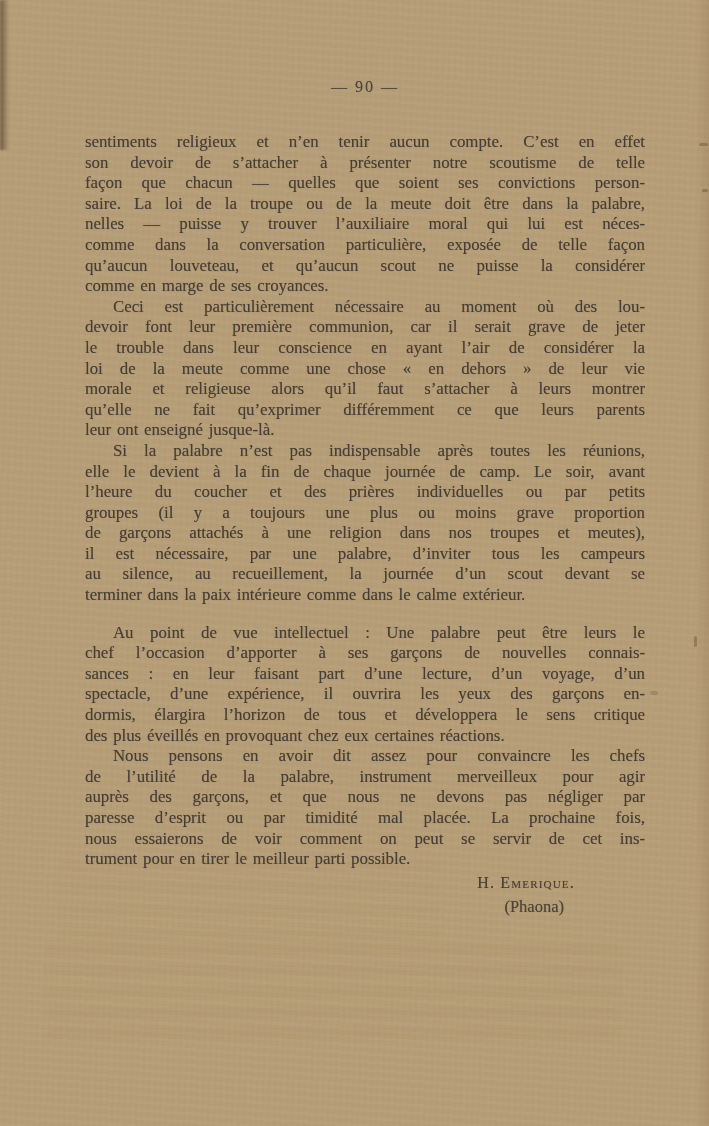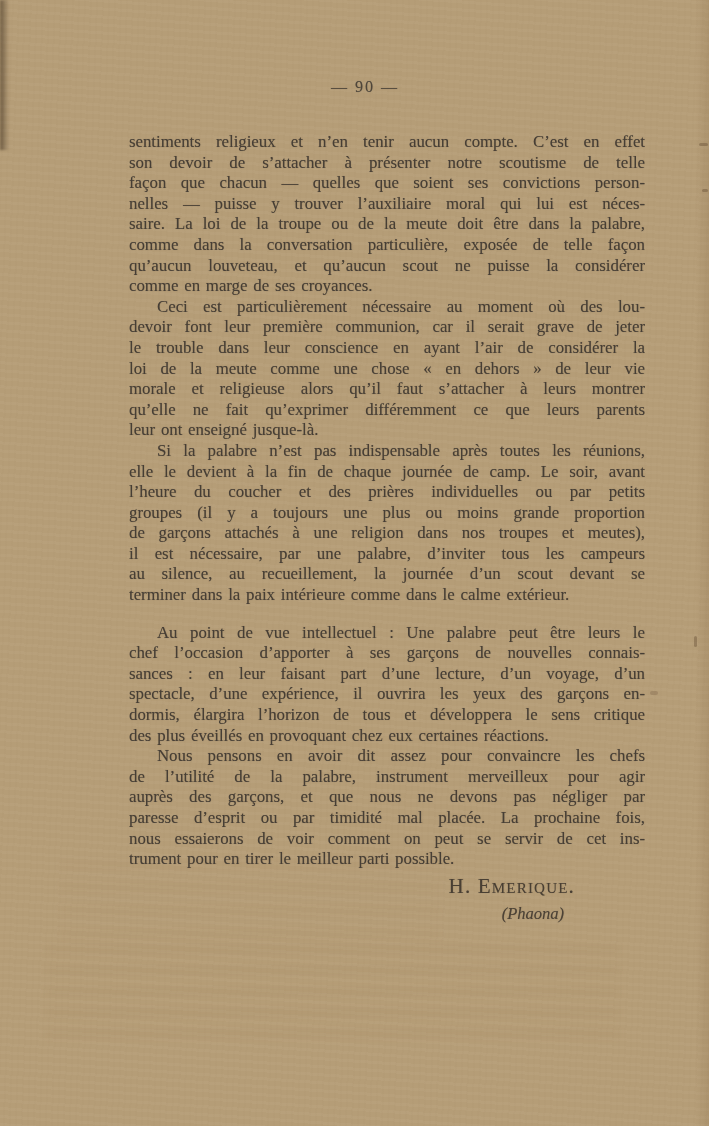--- a/index.html
+++ b/index.html
@@ -53,35 +53,35 @@
   .page-number {
     position: absolute; left: 85px; top: 78px; width: 560px;
     text-align: center; font-size: 16px; letter-spacing: 2px; color: #4e463b;
   }
   .text-block {
     position: absolute; left: 85px; top: 132px; width: 560px;
     font-size: 16.8px; word-spacing: 1.6px;
   }
   .line {
     height: 20.6px; line-height: 20.6px; overflow: hidden;
-    text-align: justify; text-align-last: justify; margin-left: 44px;
+    text-align: justify; text-align-last: justify;
   }
   .line.last { text-align-last: left; }
   .line.indent { text-indent: 28px; }
   .para.gap-before { margin-top: 17px; }
   .it { }
 
   .signature { position: absolute; left: 85px; top: 874px; width: 560px; }
   .sig-name {
     text-align: right; padding-right: 70px;
-    font-variant: small-caps; font-size: 21px; letter-spacing: 1.2px; color: #493f33;
+    font-variant: small-caps; font-size: 16px; letter-spacing: 1.2px; color: #493f33;
   }
   .sig-alias {
     text-align: right; padding-right: 81px; margin-top: 5px;
-    font-style: italic; font-size: 16.5px; color: #4c4236;
+    font-size: 16.5px; color: #4c4236;
   }
 </style>
 </head>
 <body>
 
 <div class="page">
   <div class="texture"></div>
   <div class="corner-shadow"></div>
   <div class="right-edge-shade"></div>
   <div class="showthrough-a"></div>
@@ -91,40 +91,40 @@
   <div class="speck s3"></div>
   <div class="speck s4"></div>
 
   <div class="page-number">— 90 —</div>
 
   <div class="text-block">
       <div class="para">
         <div class="line"><span class="seg">sentiments religieux et n’en tenir aucun compte. C’est en effet</span></div>
         <div class="line"><span class="seg">son devoir de s’attacher à présenter notre scoutisme de telle</span></div>
         <div class="line"><span class="seg">façon que chacun — quelles que soient ses convictions person-</span></div>
+        <div class="line"><span class="seg">saire. La loi de la troupe ou de la meute doit être dans la palabre,</span></div>
         <div class="line"><span class="seg">nelles — puisse y trouver l’auxiliaire moral qui lui est néces-</span></div>
-        <div class="line"><span class="seg">saire. La loi de la troupe ou de la meute doit être dans la palabre,</span></div>
         <div class="line"><span class="seg">comme dans la conversation particulière, exposée de telle façon</span></div>
         <div class="line"><span class="seg">qu’aucun louveteau, et qu’aucun scout ne puisse la considérer</span></div>
         <div class="line last"><span class="seg">comme en marge de ses croyances.</span></div>
       </div>
       <div class="para">
         <div class="line indent"><span class="seg">Ceci est particulièrement nécessaire au moment où des lou-</span></div>
         <div class="line"><span class="seg">devoir font leur première communion, car il serait grave de jeter</span></div>
         <div class="line"><span class="seg">le trouble dans leur conscience en ayant l’air de considérer la</span></div>
         <div class="line"><span class="seg">loi de la meute comme une chose « en dehors » de leur vie</span></div>
         <div class="line"><span class="seg">morale et religieuse alors qu’il faut s’attacher à leurs montrer</span></div>
         <div class="line"><span class="seg">qu’elle ne fait qu’exprimer différemment ce que leurs parents</span></div>
         <div class="line last"><span class="seg">leur ont enseigné jusque-là.</span></div>
       </div>
       <div class="para">
         <div class="line indent"><span class="seg">Si la palabre n’est pas indispensable après toutes les réunions,</span></div>
         <div class="line"><span class="seg">elle le devient à la fin de chaque journée de camp. Le soir, avant</span></div>
         <div class="line"><span class="seg">l’heure du coucher et des prières individuelles ou par petits</span></div>
-        <div class="line"><span class="seg">groupes (il y a toujours une plus ou moins grande proportion</span></div>
+        <div class="line"><span class="seg">groupes (il y a toujours une plus ou moins grave proportion</span></div>
         <div class="line"><span class="seg">de garçons attachés à une religion dans nos troupes et meutes),</span></div>
         <div class="line"><span class="seg">il est nécessaire, par une palabre, d’inviter tous les campeurs</span></div>
         <div class="line"><span class="seg">au silence, au recueillement, la journée d’un scout devant se</span></div>
         <div class="line last"><span class="seg">terminer dans la paix intérieure comme dans le calme extérieur.</span></div>
       </div>
       <div class="para gap-before">
         <div class="line indent"><span class="seg it">Au point de vue intellectuel :</span><span class="seg"> Une palabre peut être leurs le</span></div>
         <div class="line"><span class="seg">chef l’occasion d’apporter à ses garçons de nouvelles connais-</span></div>
         <div class="line"><span class="seg">sances : en leur faisant part d’une lecture, d’un voyage, d’un</span></div>
         <div class="line"><span class="seg">spectacle, d’une expérience, il ouvrira les yeux des garçons en-</span></div>

